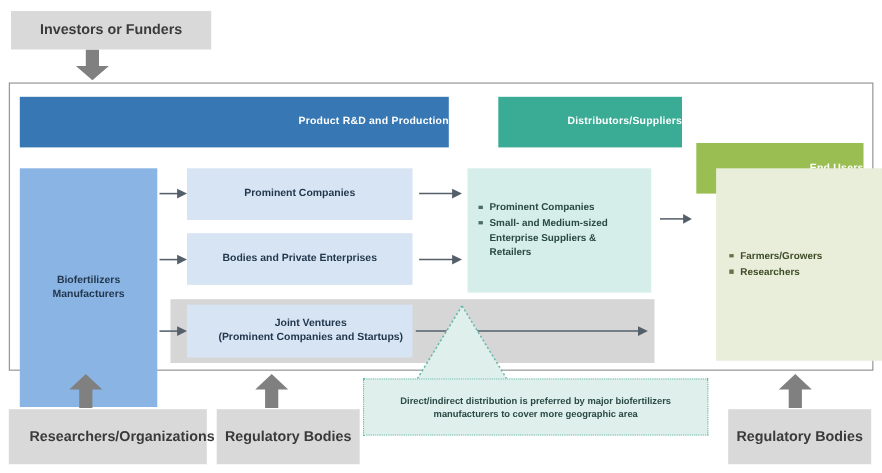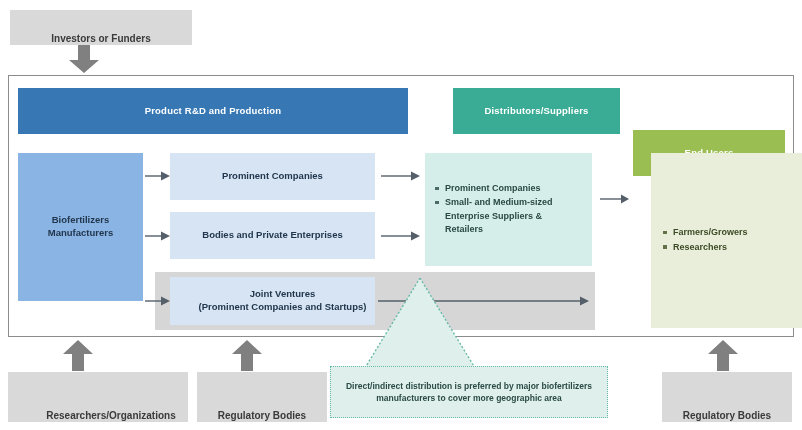--- a/index.html
+++ b/index.html
@@ -2,23 +2,23 @@
 <html><head>
 <meta charset="utf-8">
 <style>
   html,body{margin:0;padding:0;background:#ffffff;}
   body{width:802px;height:430px;position:relative;overflow:hidden;
        font-family:"Liberation Sans","DejaVu Sans",sans-serif;
        color:#2b3a4a;-webkit-font-smoothing:antialiased;}
   .abs{position:absolute;box-sizing:border-box;}
 
   
-  .gray-box{background:#d9d9d9;display:flex;align-items:flex-end;justify-content:center;
-            text-align:center;font-size:10px;font-weight:600;color:#3a3a3a;line-height:1.25;}
-  .hdr{display:flex;align-items:center;justify-content:center;text-align:center;
+  .gray-box{background:#d9d9d9;display:flex;align-items:center;justify-content:center;
+            text-align:center;font-size:13px;font-weight:600;color:#3a3a3a;line-height:1.25;}
+  .hdr{display:flex;align-items:center;justify-content:flex-end;text-align:center;
        color:#ffffff;font-size:9.5px;font-weight:700;letter-spacing:.2px;line-height:1.2;}
   .hdr-blue{background:#3778b4;}
   .hdr-teal{background:#3aac95;}
   .hdr-green{background:#9bbe52;}
 
   .body-blue{background:#8ab4e3;display:flex;align-items:center;justify-content:center;
              text-align:center;font-size:9.5px;font-weight:700;color:#22374d;line-height:1.35;}
   .body-lightblue{background:#d6e4f3;display:flex;align-items:center;justify-content:center;
              text-align:center;font-size:9.5px;font-weight:700;color:#22374d;line-height:1.35;}
   .body-lightteal{background:#d6eee9;}
@@ -70,21 +70,21 @@
 <div class="abs hdr hdr-teal" style="left:425px;top:88px;width:167px;height:46px;margin-left:28px;">
   <span>Distributors/Suppliers</span>
 </div>
 
 <div class="abs hdr hdr-green" style="left:633px;top:88px;width:152px;height:46px;margin-top:42px;">
   <span>End Users</span>
 </div>
 
 <div class="abs gray-band" style="left:155px;top:272px;width:440px;height:58px;"></div>
 
-<div class="abs body-blue" style="left:18px;top:153px;width:125px;height:148px;">
+<div class="abs body-blue" style="left:18px;top:153px;width:125px;height:217px;">
   <span>
     <span>Biofertilizers</span><br>
     <span>Manufacturers</span>
   </span>
 </div>
 
 <div class="abs body-lightblue" style="left:170px;top:153px;width:205px;height:47px;">
   <span>Prominent Companies</span>
 </div>
 
@@ -145,21 +145,21 @@
 
 <svg class="abs conn" style="left:378px;top:294px;width:212px;height:14px;" viewBox="0 0 212 14">
   <line x1="0" y1="7" x2="203" y2="7" stroke="#555f6a" stroke-width="1.4"></line>
   <polygon points="202,2.5 211,7 202,11.5" fill="#555f6a"></polygon>
 </svg>
 
 <svg class="abs callout-tail" style="left:330px;top:278px;width:180px;height:100px;" viewBox="0 0 180 100">
   <polygon points="90,0 150,98 30,98" fill="#dff0ec" stroke="#69b9a8" stroke-width="1.4" stroke-dasharray="2,2"></polygon>
 </svg>
 
-<div class="abs callout" style="left:330px;top:366px;width:278px;height:52px;">
+<div class="abs callout" style="left:330px;top:344px;width:314px;height:52px;">
   <span>
     <span>Direct/indirect distribution is preferred by major biofertilizers</span><br>
     <span>manufacturers to cover more geographic area</span>
   </span>
 </div>
 
 <svg class="abs fat-arrow" style="left:62px;top:340px;width:32px;height:32px;" viewBox="0 0 32 32">
   <polygon points="16,0 31,14 22,14 22,31 10,31 10,14 1,14" fill="#808080"></polygon>
 </svg>
 <div class="abs gray-box" style="left:8px;top:372px;width:180px;height:50px;padding-left:26px;">

